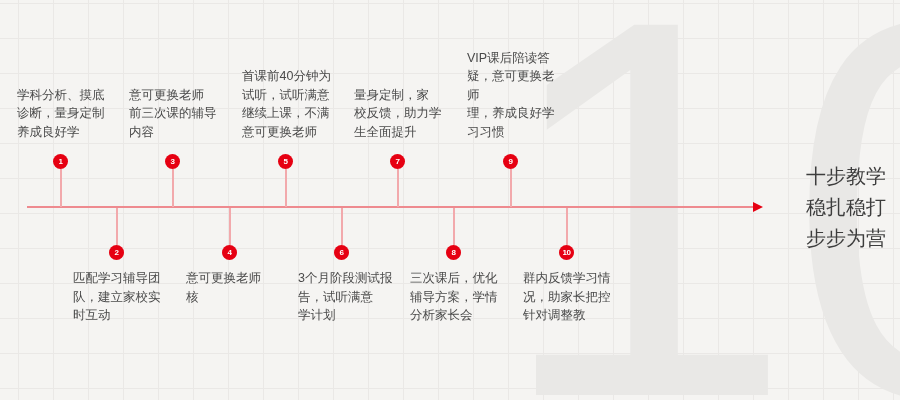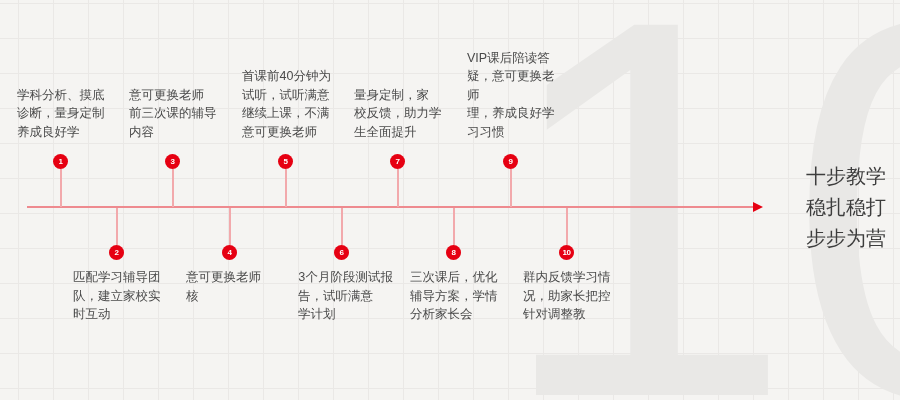--- a/index.html
+++ b/index.html
@@ -28,21 +28,21 @@
     border-top:5px solid transparent;border-bottom:5px solid transparent;
     border-left:10px solid #e60012;
   }
   .col{position:absolute;top:0;height:400px;width:0;}
   .col .txt{
     position:absolute;left:-44px;width:98px;
     font-size:12.5px;line-height:18.5px;color:#4a4a4a;
     white-space:pre-line;text-align:left;
   }
   .col.above .txt{bottom:259px;}
-  .col.below .txt{top:269px;font-family:Liberation Mono, monospace;}
+  .col.below .txt{top:269px;}
   .col .stem{
     position:absolute;left:-1px;width:2px;background:#f2a9ac;
   }
   .col.above .stem{top:169px;height:38px;}
   .col.below .stem{top:208px;height:37px;}
   .col .badge{
     position:absolute;left:-8px;width:15px;height:15px;border-radius:50%;
     background:#e60012;color:#fff;font-size:8px;font-weight:bold;
     display:flex;align-items:center;justify-content:center;
     letter-spacing:-0.5px;

